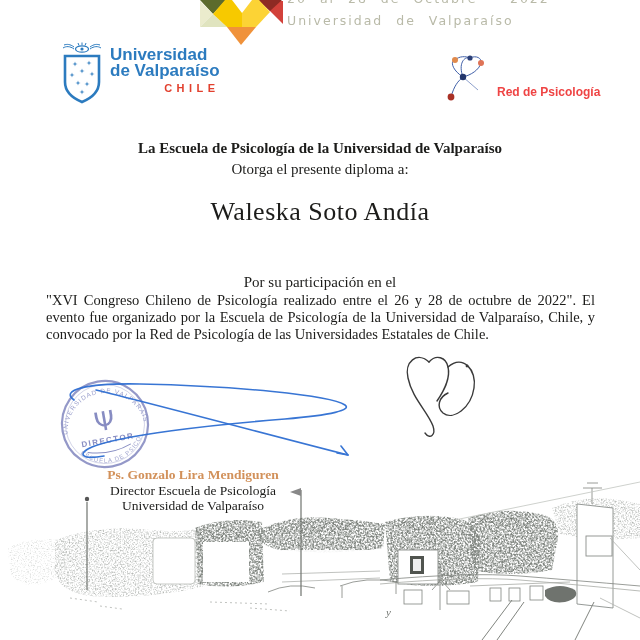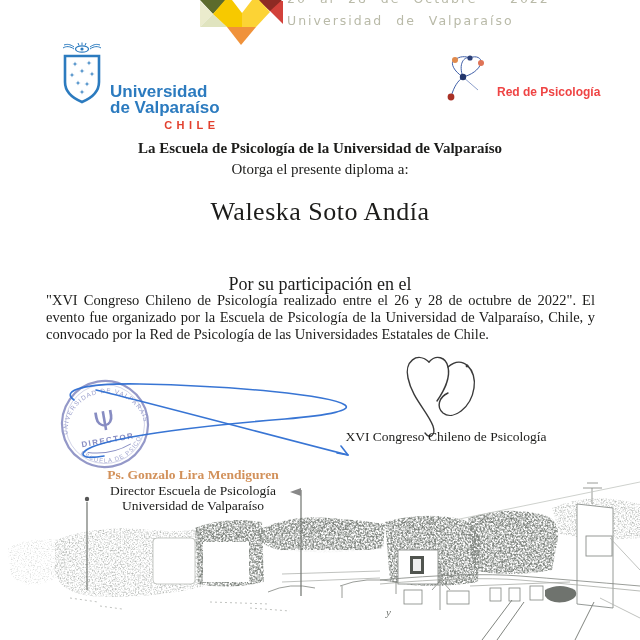--- a/index.html
+++ b/index.html
@@ -6,32 +6,32 @@
   .page{position:relative;width:640px;height:640px;background:#ffffff;overflow:hidden;
         font-family:"Liberation Serif","DejaVu Serif",serif;color:#1c1c1a;}
   .abs{position:absolute;}
   
   .hdr-line{position:absolute;left:287px;color:#b9baa8;font-family:"DejaVu Sans","Liberation Sans",sans-serif;
             font-size:12.5px;letter-spacing:2px;word-spacing:7px;white-space:nowrap;}
   .hdr-line.l1{top:-9px;}
   .hdr-line.l2{top:13px;}
   
   .uv-logo{position:absolute;left:56px;top:42px;width:190px;height:64px;}
-  .uv-text{position:absolute;left:54px;top:5px;font-family:"Liberation Sans","DejaVu Sans",sans-serif;margin-top:37px;}
+  .uv-text{position:absolute;left:54px;top:5px;font-family:"Liberation Sans","DejaVu Sans",sans-serif;}
   .uv-name{color:#2c7bbf;font-weight:bold;font-size:17px;line-height:16px;white-space:nowrap;}
   .uv-country{color:#e2402e;font-weight:bold;font-size:11px;letter-spacing:4.5px;margin-top:3px;padding-left:14px;white-space:nowrap;text-align:right;}
   
   .red-label{position:absolute;left:497px;top:85px;color:#ef4444;font-weight:bold;font-size:12px;
              font-family:"Liberation Sans","DejaVu Sans",sans-serif;white-space:nowrap;}
   
   .ctr{position:absolute;left:0;width:640px;text-align:center;}
   .issuer{top:140px;font-weight:bold;font-size:15px;}
   .grant{top:161px;font-size:15px;}
   .recipient{top:197px;font-size:26px;letter-spacing:.5px;}
-  .lead{top:274px;font-size:18px;}
+  .lead{top:274px;font-size:15px;}
   .para{position:absolute;left:46px;top:292px;width:549px;text-align:justify;font-size:14.5px;line-height:17.2px;}
   
   .sigblk{position:absolute;text-align:center;font-size:13.5px;line-height:15.5px;}
   .sigblk.left{left:58px;top:431px;width:270px;margin-top:36px;}
   .sigblk.right{left:316px;top:429px;width:260px;}
   .sig-name{color:#d2915a;font-weight:bold;}
   svg{display:block;}
   .overlay{position:absolute;pointer-events:none;}
 </style>
 </head>
@@ -138,21 +138,20 @@
       <circle cx="467" cy="18" r="1.4" fill="#3a3a3a" stroke="none"></circle>
     </g>
   </svg>
 
   <div class="sigblk left">
     <div class="sig-name">Ps. Gonzalo Lira Mendiguren</div>
     <div>Director Escuela de Psicología</div>
     <div>Universidad de Valparaíso</div>
   </div>
   <div class="sigblk right">
-    <div>XVI Congreso Chileno de Psicología</div>
   </div>
 
   <svg class="overlay" style="left:0;top:478px;" width="640" height="162" viewBox="0 0 640 162">
     <defs>
       <filter id="grainL" x="-5%" y="-5%" width="110%" height="110%">
         <feTurbulence type="fractalNoise" baseFrequency="0.7" numOctaves="2" seed="11" result="n"></feTurbulence>
         <feColorMatrix in="n" type="matrix" values="0 0 0 0 0.45  0 0 0 0 0.47  0 0 0 0 0.45  0 0 0 1.6 -0.82"></feColorMatrix>
         <feComposite operator="in" in2="SourceGraphic"></feComposite>
       </filter>
       <filter id="grainM" x="-5%" y="-5%" width="110%" height="110%">

